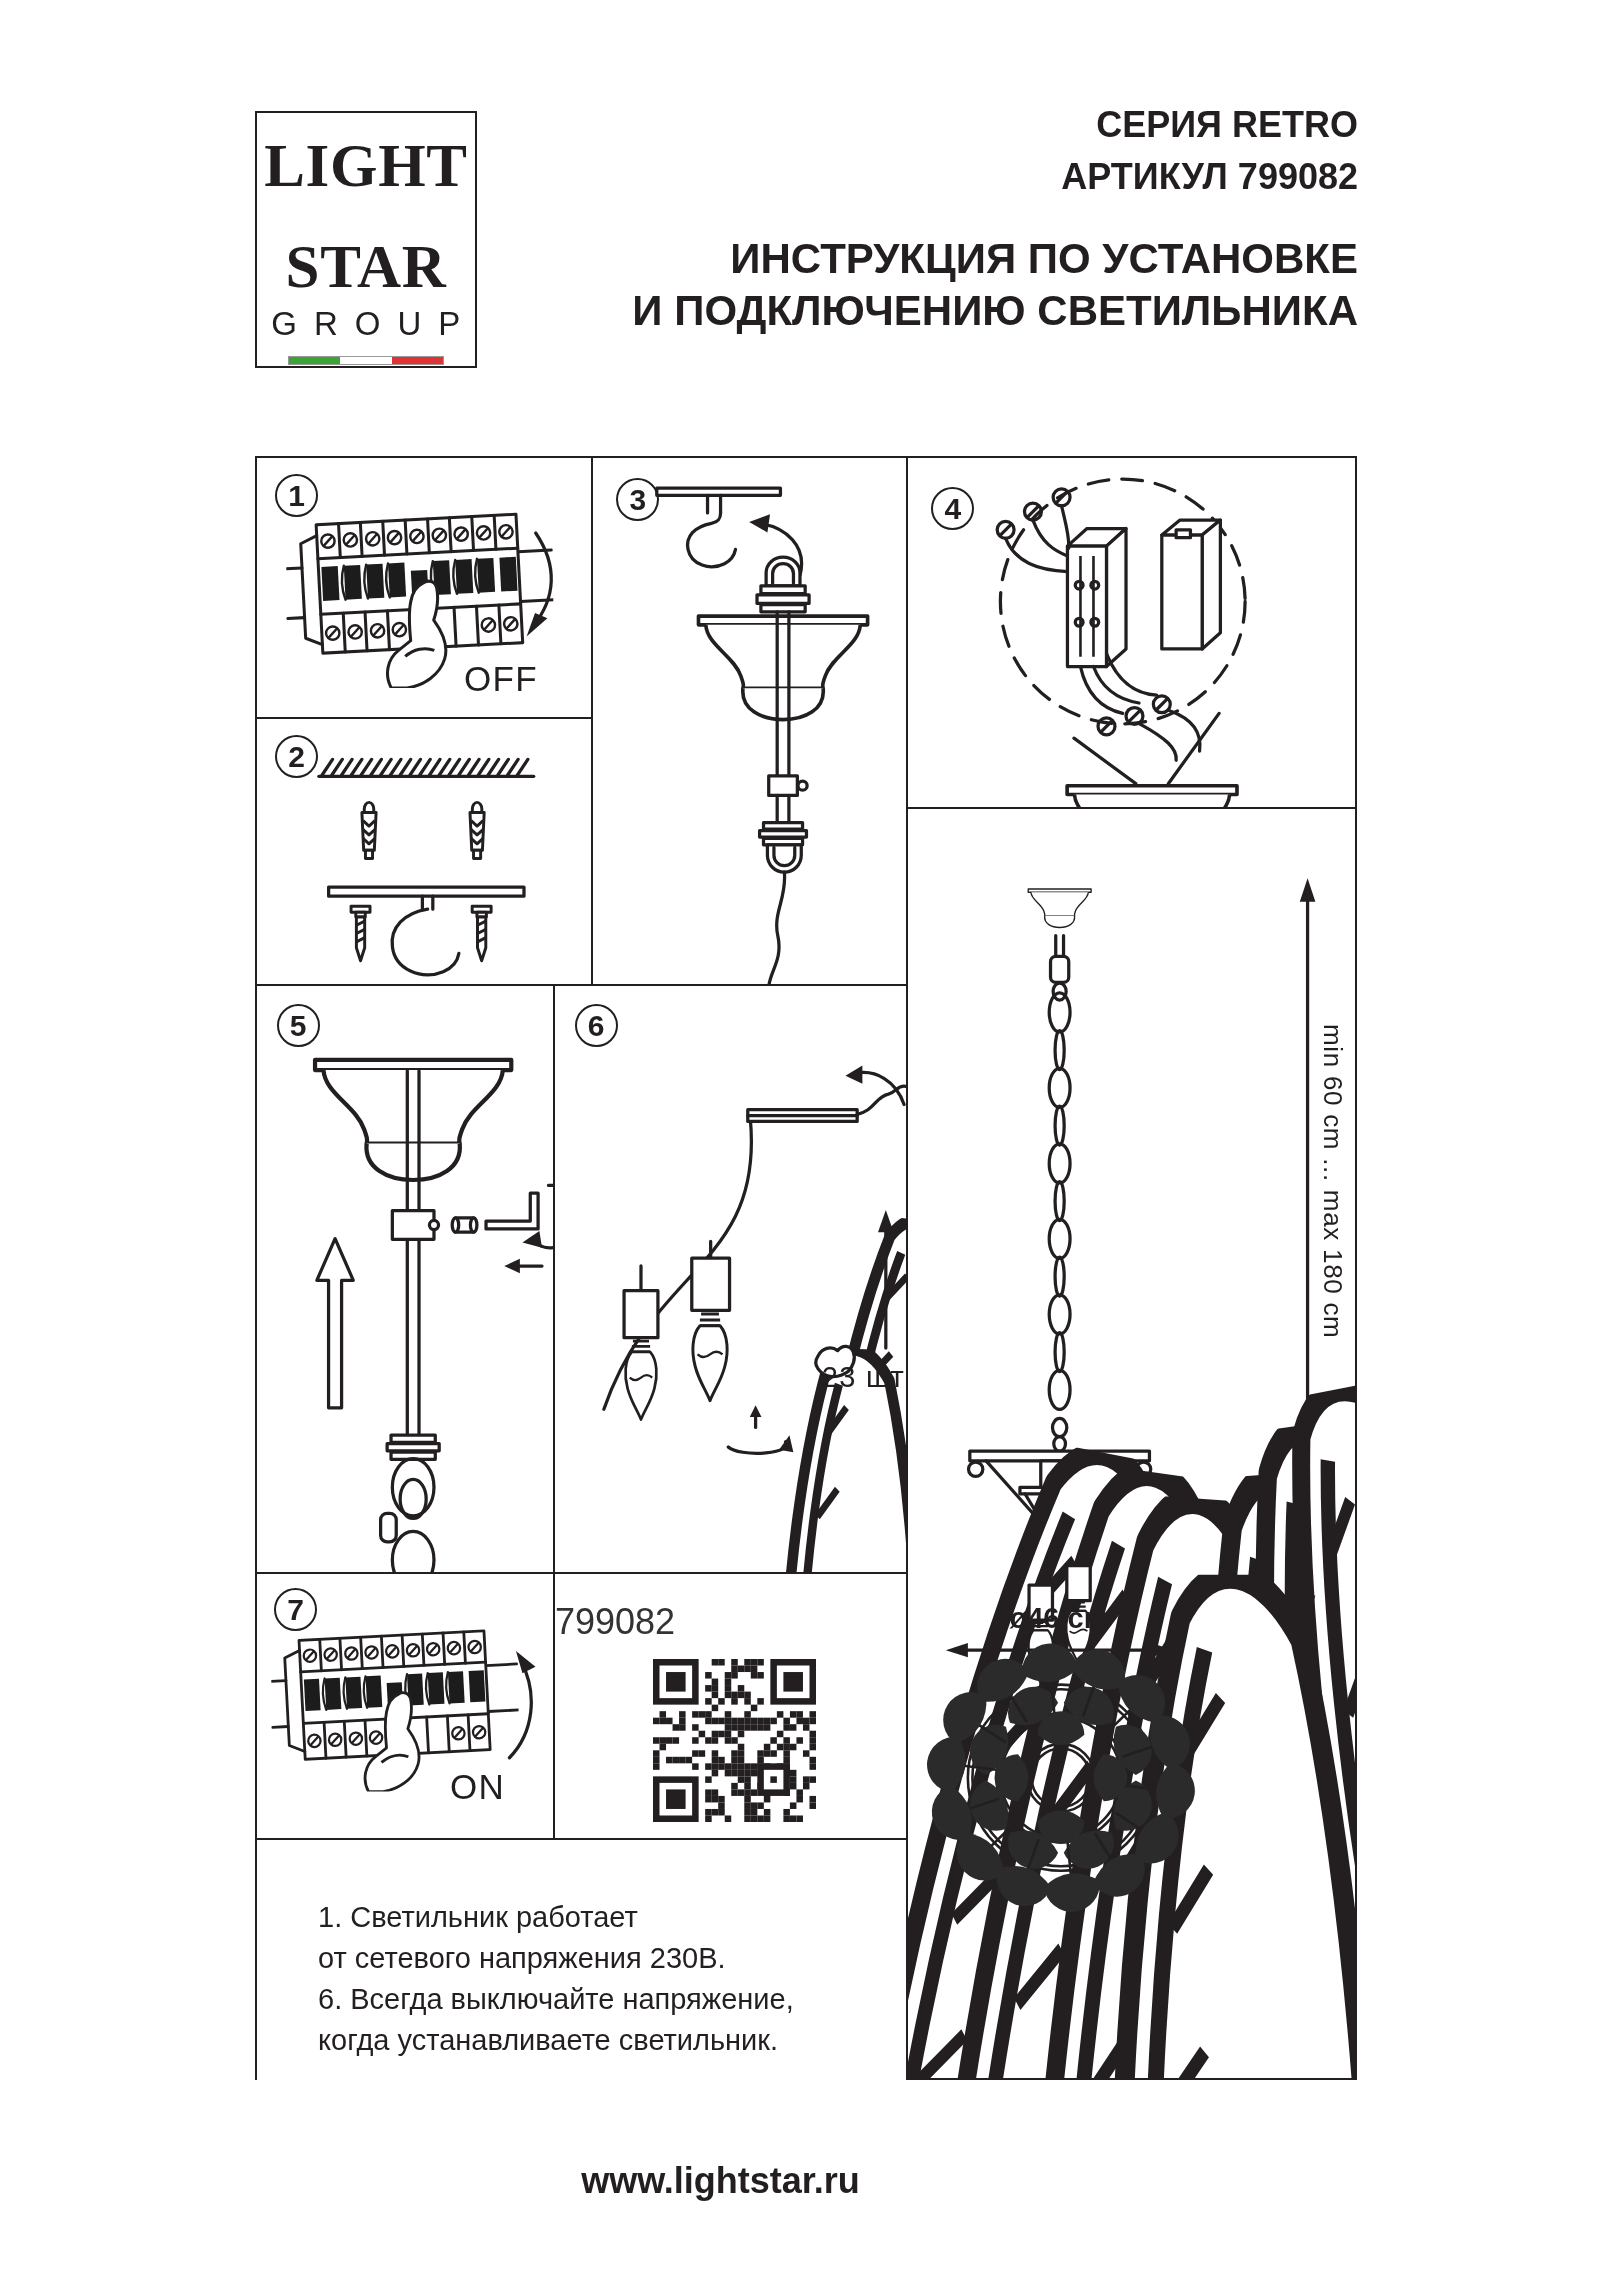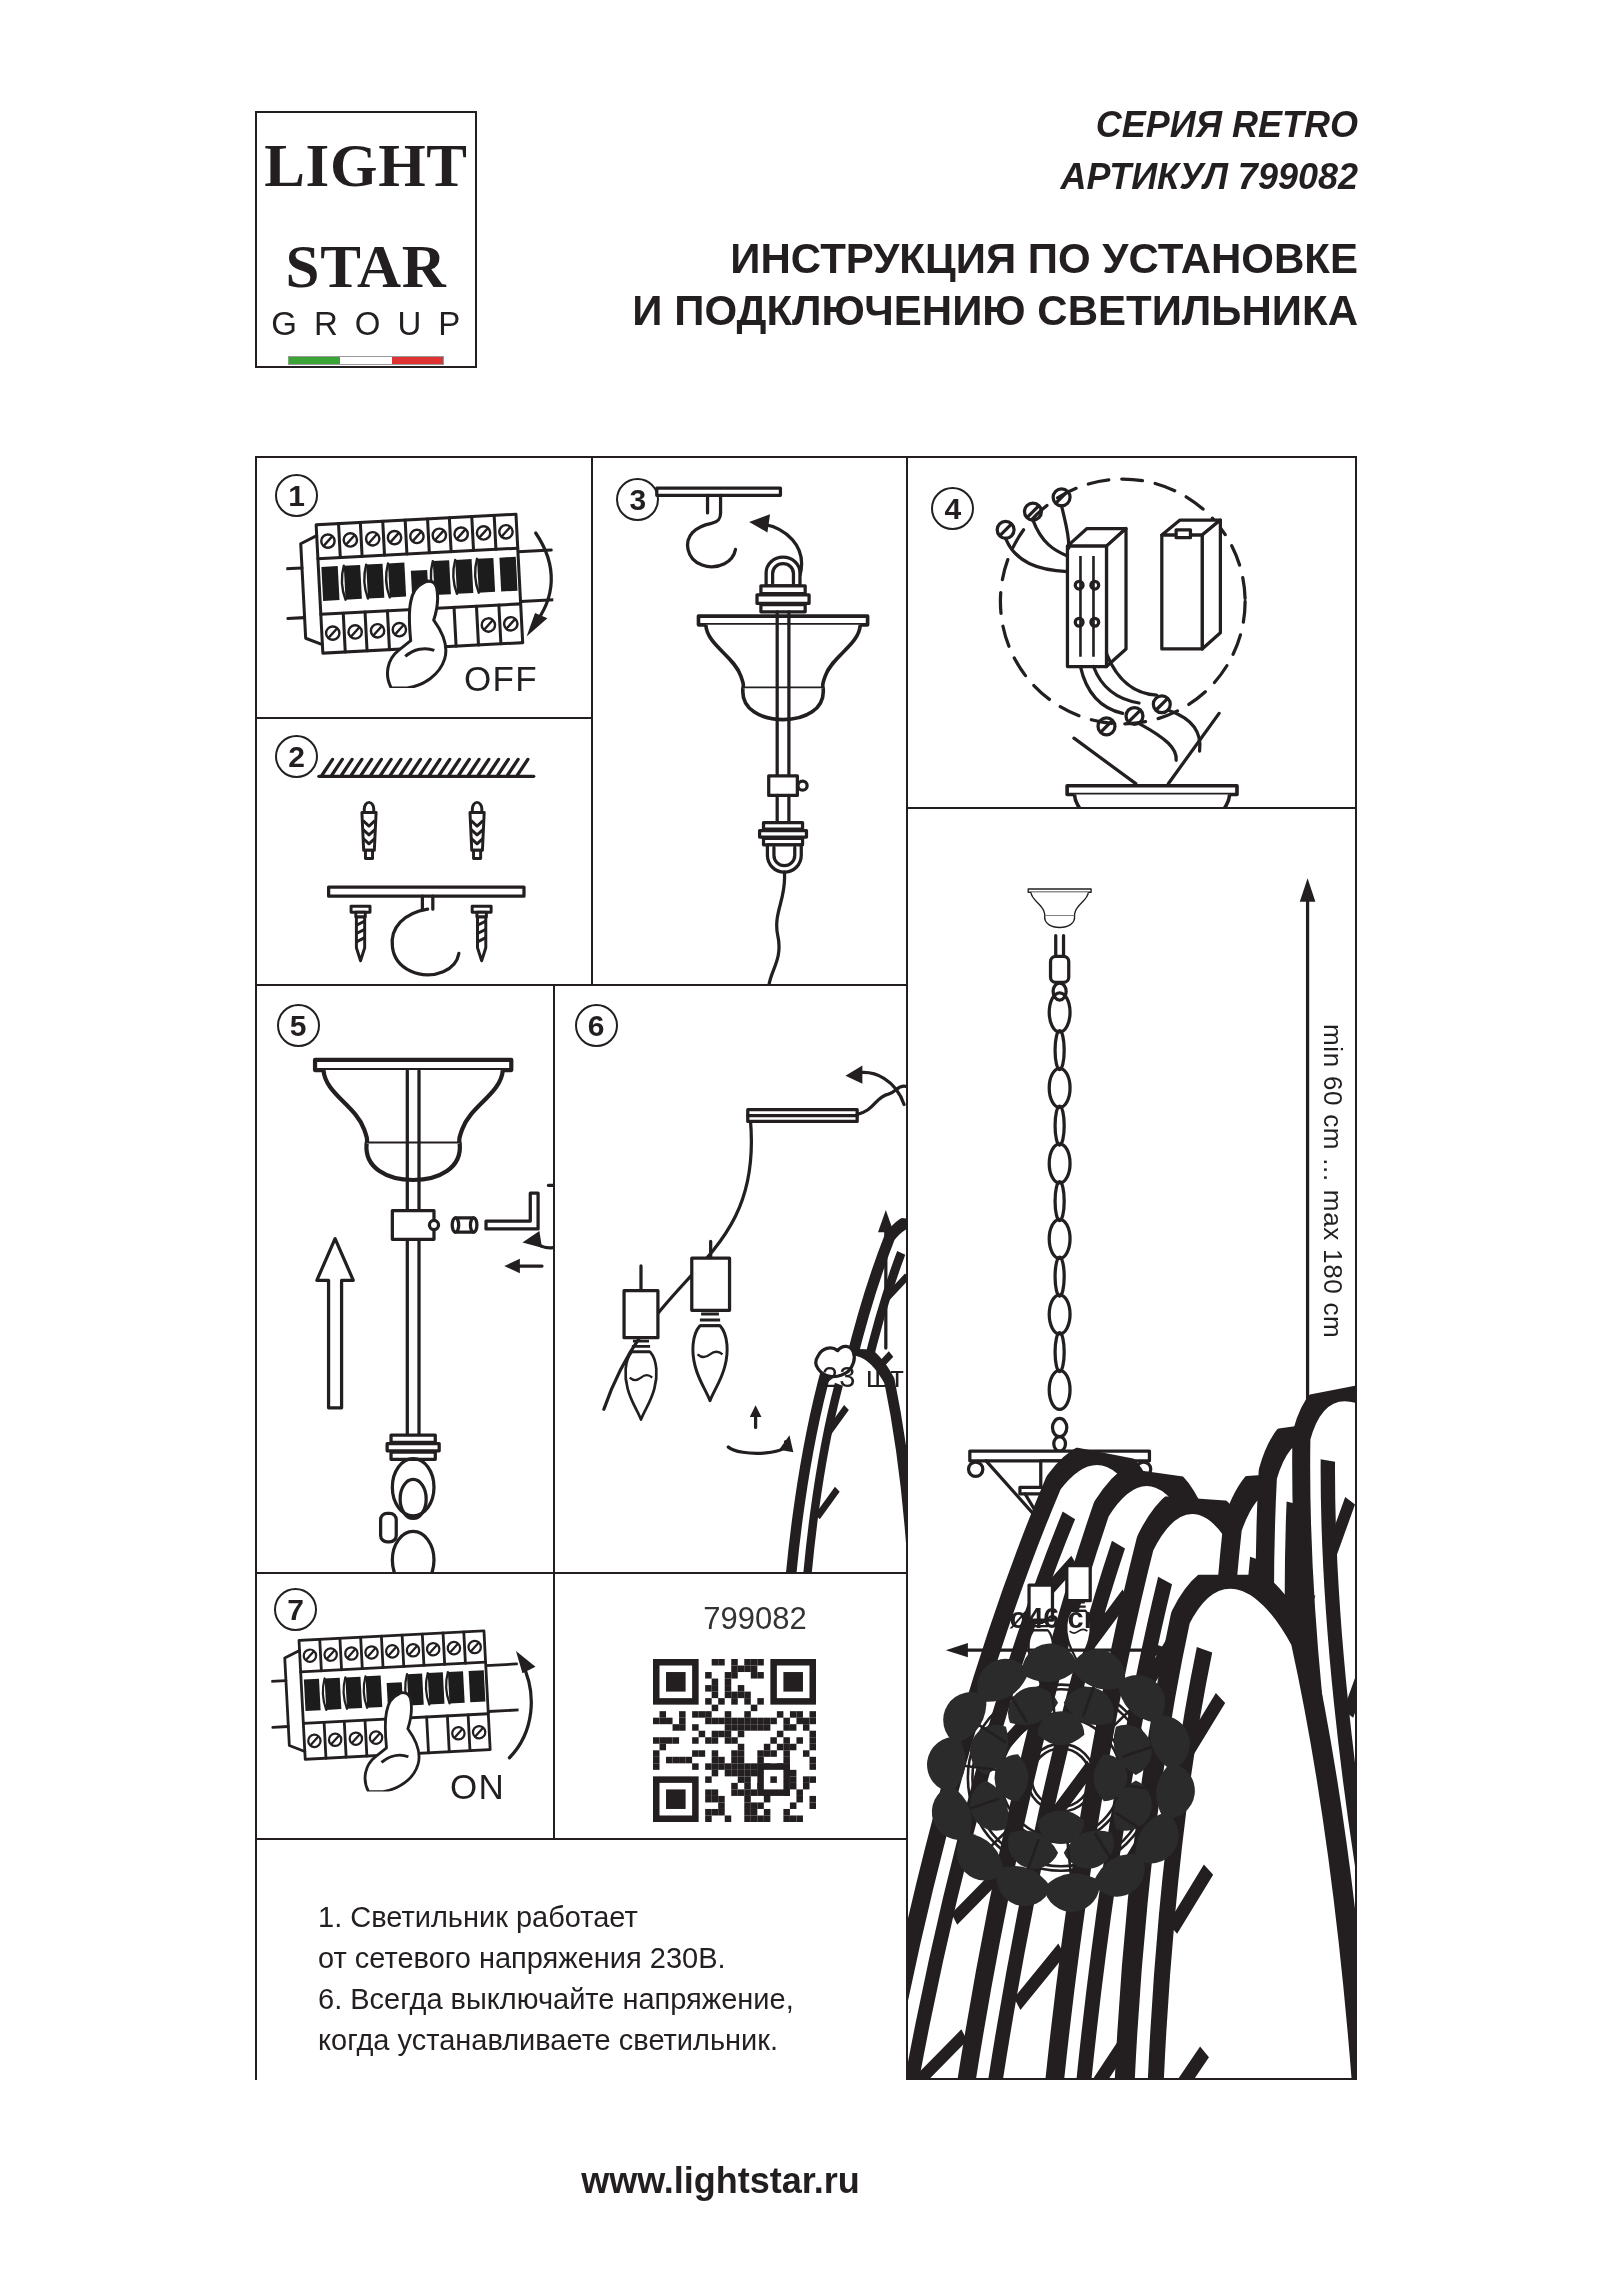--- a/index.html
+++ b/index.html
@@ -18,21 +18,21 @@
   .lnf{stroke:#231f20;fill:#ffffff;stroke-width:5;stroke-linejoin:round;}
   .blk{fill:#1c1c1c;stroke:none;}
   
   #logo-box{left:255px;top:111px;width:222px;height:257px;border:2.6px solid #231f20;box-sizing:border-box;text-align:center;}
   .brand-serif{font-family:"Liberation Serif",serif;font-weight:bold;font-size:61px;line-height:63px;letter-spacing:0.7px;margin-top:38px;}
   .brand-group{font-size:33px;letter-spacing:17px;padding-left:14.3px;line-height:38px;margin-top:6.5px;}
   .flag{width:156px;height:9.8px;margin:13px auto 0;display:flex;border:0.7px solid #999;box-sizing:border-box;}
   .flag div{flex:1;height:100%;}
   
   #header-block{right:258px;top:99px;text-align:right;}
-  .hdr-small{font-size:36px;font-weight:bold;line-height:52px;letter-spacing:0px;font-style:italic;}
+  .hdr-small{font-size:36px;font-weight:bold;line-height:52px;letter-spacing:0px;}
   .hdr-title{font-size:42px;font-weight:bold;line-height:51px;margin-top:30px;letter-spacing:0px;}
   
   .plabel{position:absolute;font-size:35px;letter-spacing:1.3px;}
   .notes-line{font-size:29px;line-height:41px;}
   .vdim{writing-mode:vertical-rl;font-size:26px;letter-spacing:0.7px;white-space:nowrap;}
   #footer-url{left:255px;top:2160px;width:931px;text-align:center;font-size:36px;font-weight:bold;}
 </style>
 </head>
 <body>
 
@@ -331,21 +331,21 @@
   <div class="badge" style="left:17px;top:14.3px;">7</div>
   <svg class="art" width="298" height="266" viewBox="0 0 458 408">
     <use href="#sym-breaker" x="22" y="58" width="380" height="276"></use>
     <path class="ln" d="M388,282 C425,244 432,184 406,134" stroke-width="6"></path>
     <polygon points="398,118 428,142 408,152" fill="#231f20"></polygon>
   </svg>
   <div class="plabel" style="left:193px;top:193px;">ON</div>
 </div>
 
 <div class="panel" style="left:553px;top:1572px;width:353px;height:266px;">
-  <div class="abs" style="left:0;top:27px;width:400px;text-align:center;font-size:31px;color:#333;">799082</div>
+  <div class="abs" style="left:0;top:27px;width:400px;text-align:left;font-size:36px;color:#333;">799082</div>
   <svg id="qr-code-svg" class="art" style="left:98px;top:85px;" width="163" height="163" viewBox="0 0 250 250">
       <rect x="90" y="0" width="10" height="10" fill="#231f20"></rect>
       <rect x="100" y="0" width="10" height="10" fill="#231f20"></rect>
       <rect x="120" y="0" width="10" height="10" fill="#231f20"></rect>
       <rect x="140" y="0" width="10" height="10" fill="#231f20"></rect>
       <rect x="150" y="0" width="10" height="10" fill="#231f20"></rect>
       <rect x="160" y="0" width="10" height="10" fill="#231f20"></rect>
       <rect x="120" y="10" width="10" height="10" fill="#231f20"></rect>
       <rect x="130" y="10" width="10" height="10" fill="#231f20"></rect>
       <rect x="140" y="10" width="10" height="10" fill="#231f20"></rect>

